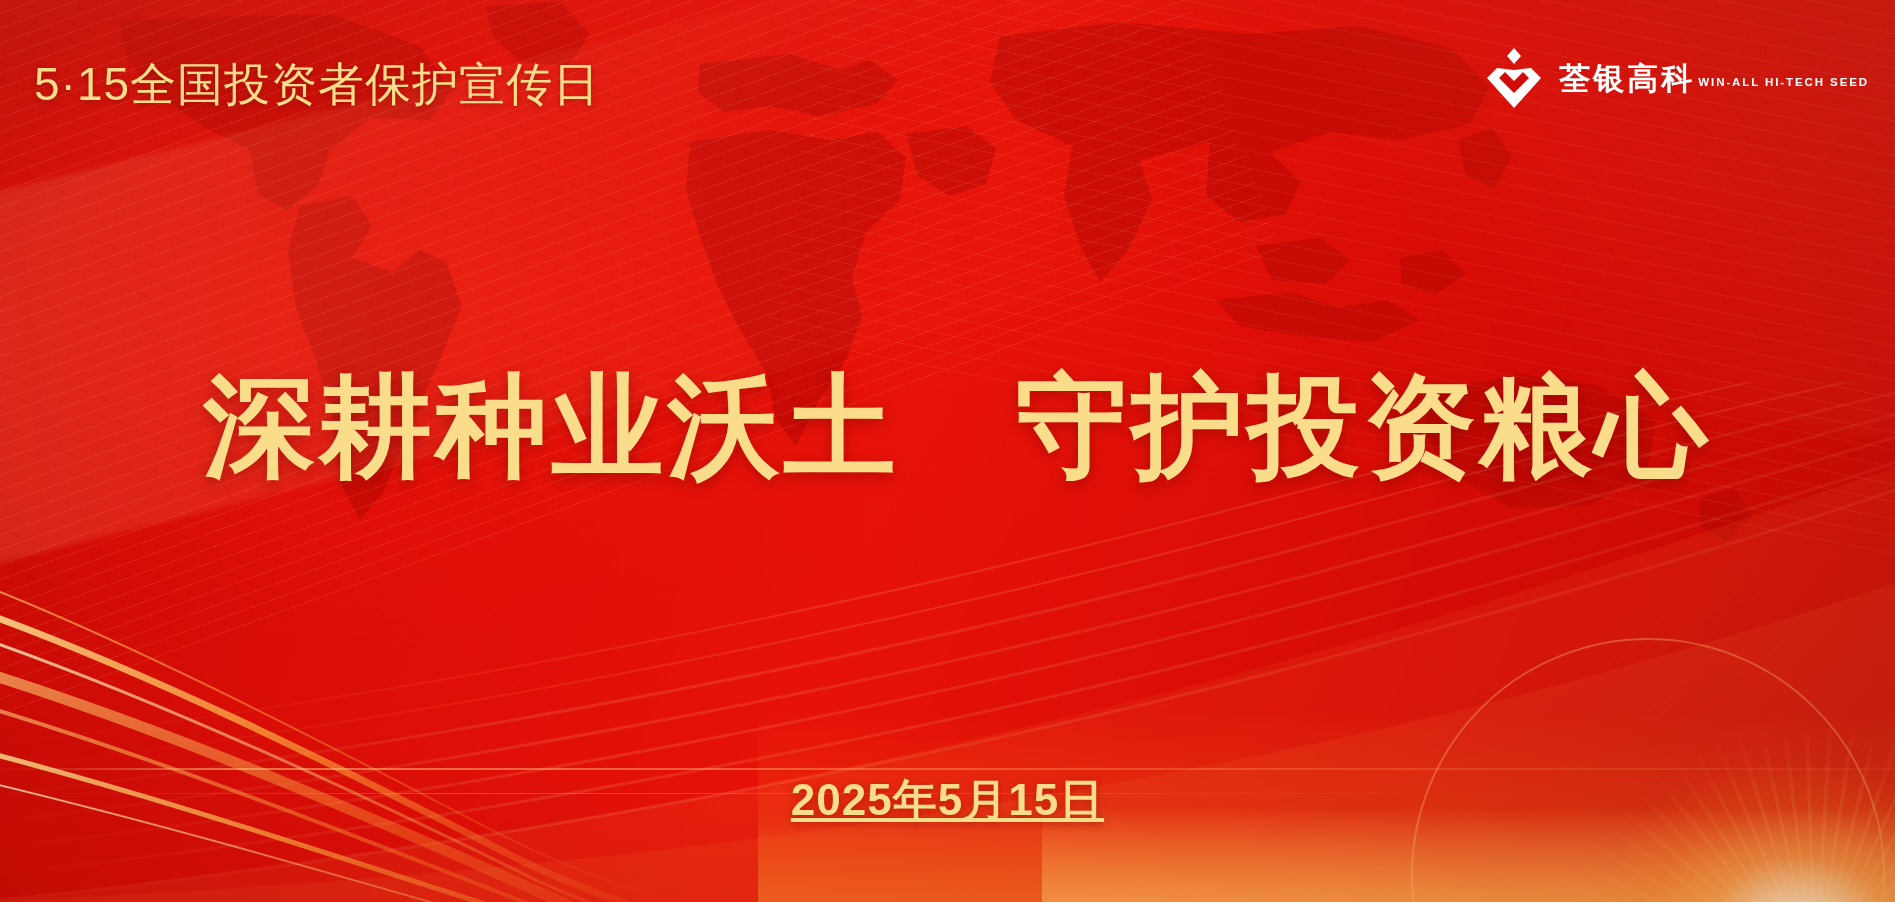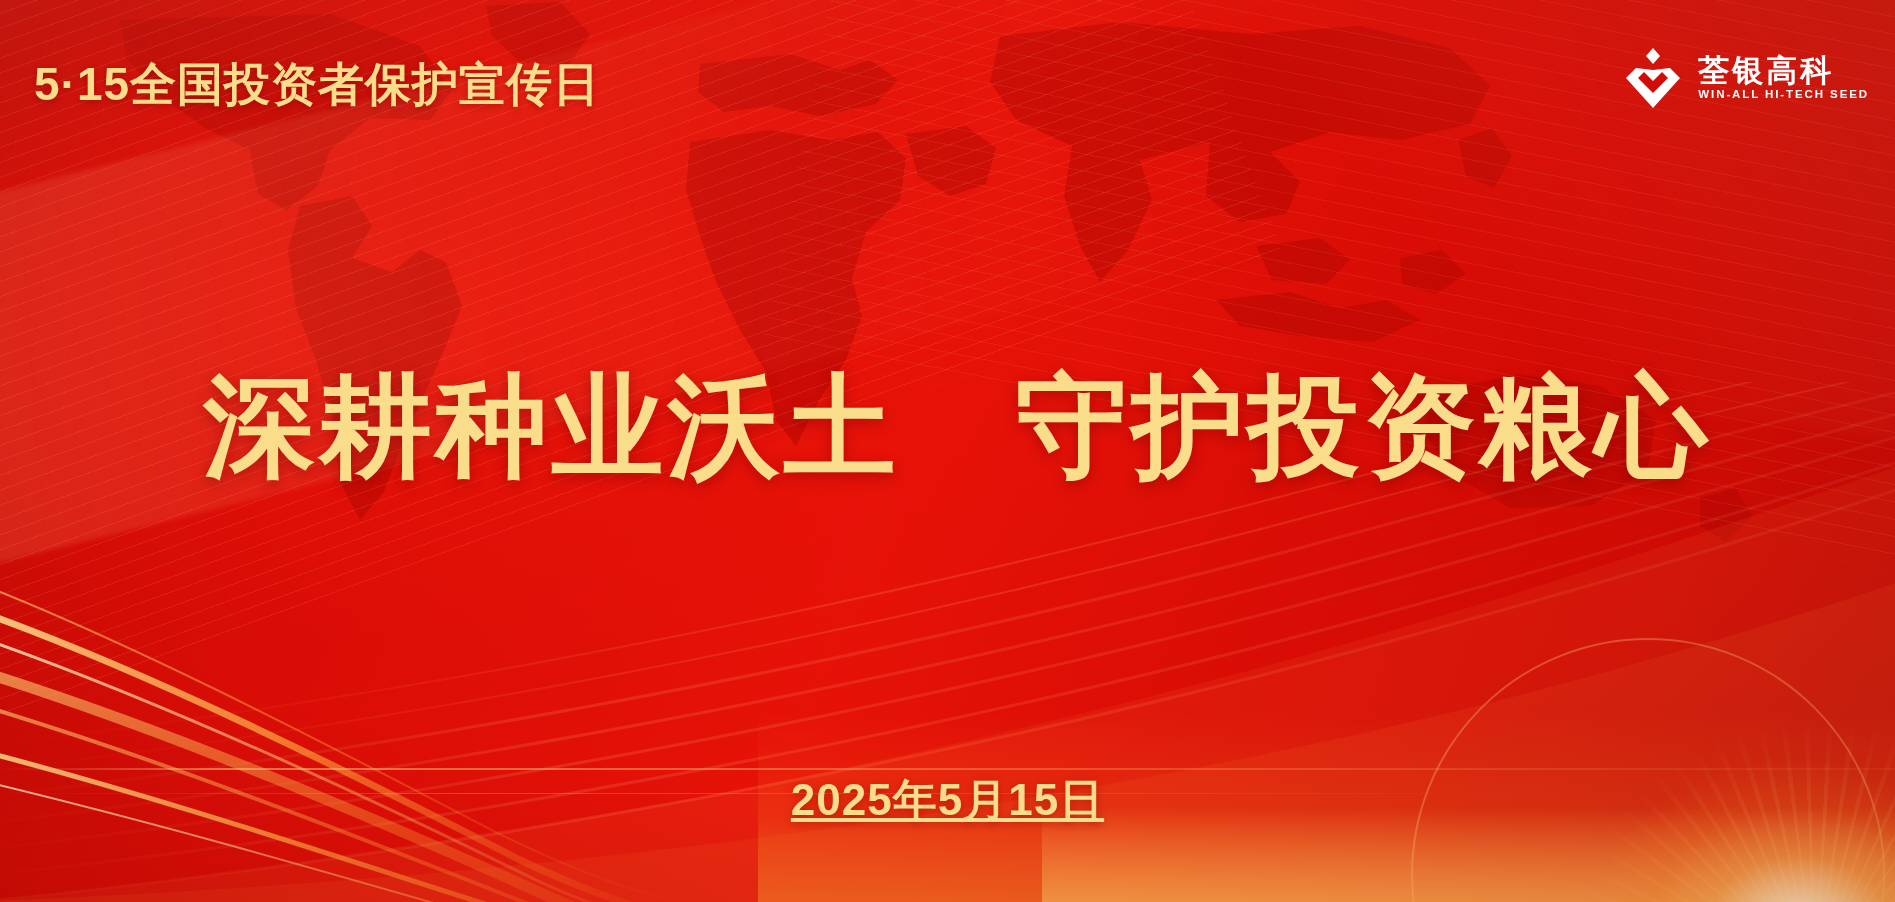--- a/index.html
+++ b/index.html
@@ -164,21 +164,21 @@
     height: 1px;
     background: linear-gradient(to right, rgba(255,200,130,0.0), rgba(255,200,130,0.30) 30%, rgba(255,200,130,0.0));
   }
 
   
   .kicker {
     position: absolute;
     left: 34px;
     top: 54px;
     font-size: 46px;
-    font-weight: 700;
+    font-weight: 400;
     color: #f9dd8b;
     letter-spacing: 1px;
     white-space: nowrap;
     text-shadow: 0 2px 6px rgba(120,0,0,0.45);
   }
 
   .main-title {
     position: absolute;
     left: 0; right: 0;
     top: 352px;
@@ -209,36 +209,37 @@
   
   .logo {
     position: absolute;
     right: 26px;
     top: 48px;
     display: flex;
     align-items: center;
     gap: 14px;
   }
   .logo-mark { width: 62px; height: 60px; flex: 0 0 auto; }
-  .logo-text { display: flex; flex-direction: column; gap: 3px; }
+  .logo-text { display: flex; flex-direction: row; gap: 3px; }
   .logo-cn {
     font-size: 31px;
     font-weight: 700;
     color: #ffffff;
     letter-spacing: 3px;
     line-height: 1;
     white-space: nowrap;
   }
   .logo-en {
     font-size: 11.5px;
     font-weight: 700;
     color: #ffffff;
     letter-spacing: 1.9px;
     line-height: 1;
     white-space: nowrap;
+    margin-top: 14px;
   }
 
   
   .vignette {
     position: absolute;
     inset: 0;
     pointer-events: none;
     background: radial-gradient(ellipse 85% 80% at 46% 44%, rgba(0,0,0,0) 55%, rgba(90,0,0,0.18) 100%);
   }
 </style>

